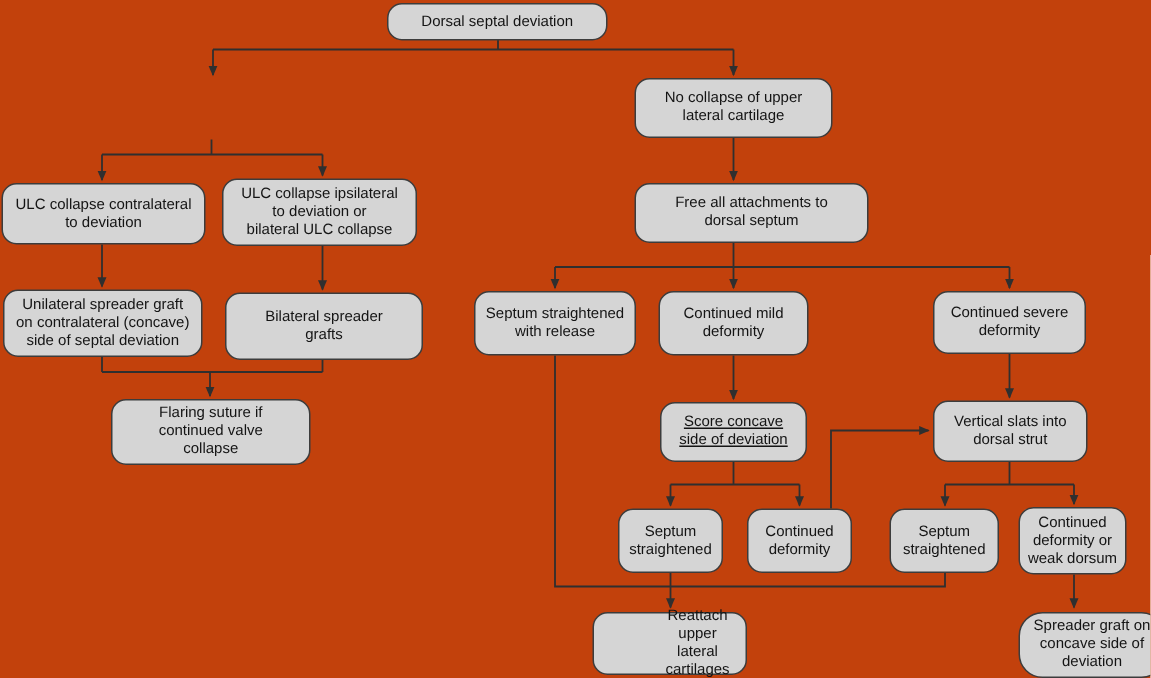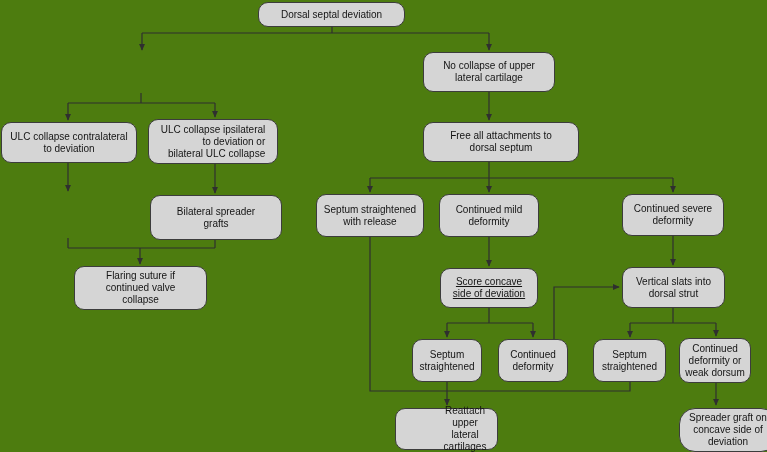--- a/index.html
+++ b/index.html
@@ -1,20 +1,20 @@
 <!DOCTYPE html>
 <html><head>
 <meta charset="utf-8">
 <style>
   html, body { margin: 0; padding: 0; background: #ffffff; }
   #stage {
     position: relative;
     width: 767px;
     height: 452px;
-    background: #4d7c0f;
+    background: #c2410c;
     font-family: "Liberation Sans", "DejaVu Sans", sans-serif;
     overflow: hidden;
   }
   #connectors {
     position: absolute;
     left: 0; top: 0;
     width: 767px; height: 452px;
   }
   #connectors path.ln {
     fill: none;
@@ -126,27 +126,30 @@
 
   <div class="node" style="left:258px; top:2px; width:147px; height:25px;">Dorsal septal deviation</div>
 
 
   <div class="node" style="left:423px; top:52px; width:132px; height:40px;">No collapse of upper
 lateral cartilage</div>
 
   <div class="node" style="left:1px; top:122px; width:136px; height:41px;">ULC collapse  contralateral
 to deviation</div>
 
-  <div class="node" style="left:148px; top:119px; width:130px; height:45px;text-align:right;">ULC collapse ipsilateral
+  <div class="node" style="left:148px; top:119px; width:130px; height:45px;">ULC collapse ipsilateral
 to deviation or
 bilateral ULC collapse</div>
 
   <div class="node" style="left:423px; top:122px; width:156px; height:40px;">Free all attachments to
 dorsal septum</div>
 
+  <div class="node" style="left:2px; top:193px; width:133px; height:45px;">Unilateral spreader graft
+on contralateral (concave)
+side of septal deviation</div>
 
   <div class="node" style="left:150px; top:195px; width:132px; height:45px;">Bilateral spreader
 grafts</div>
 
   <div class="node" style="left:74px; top:266px; width:133px; height:44px;">Flaring suture if
 continued valve
 collapse</div>
 
   <div class="node" style="left:316px; top:194px; width:108px; height:43px;">Septum straightened
 with release</div>

